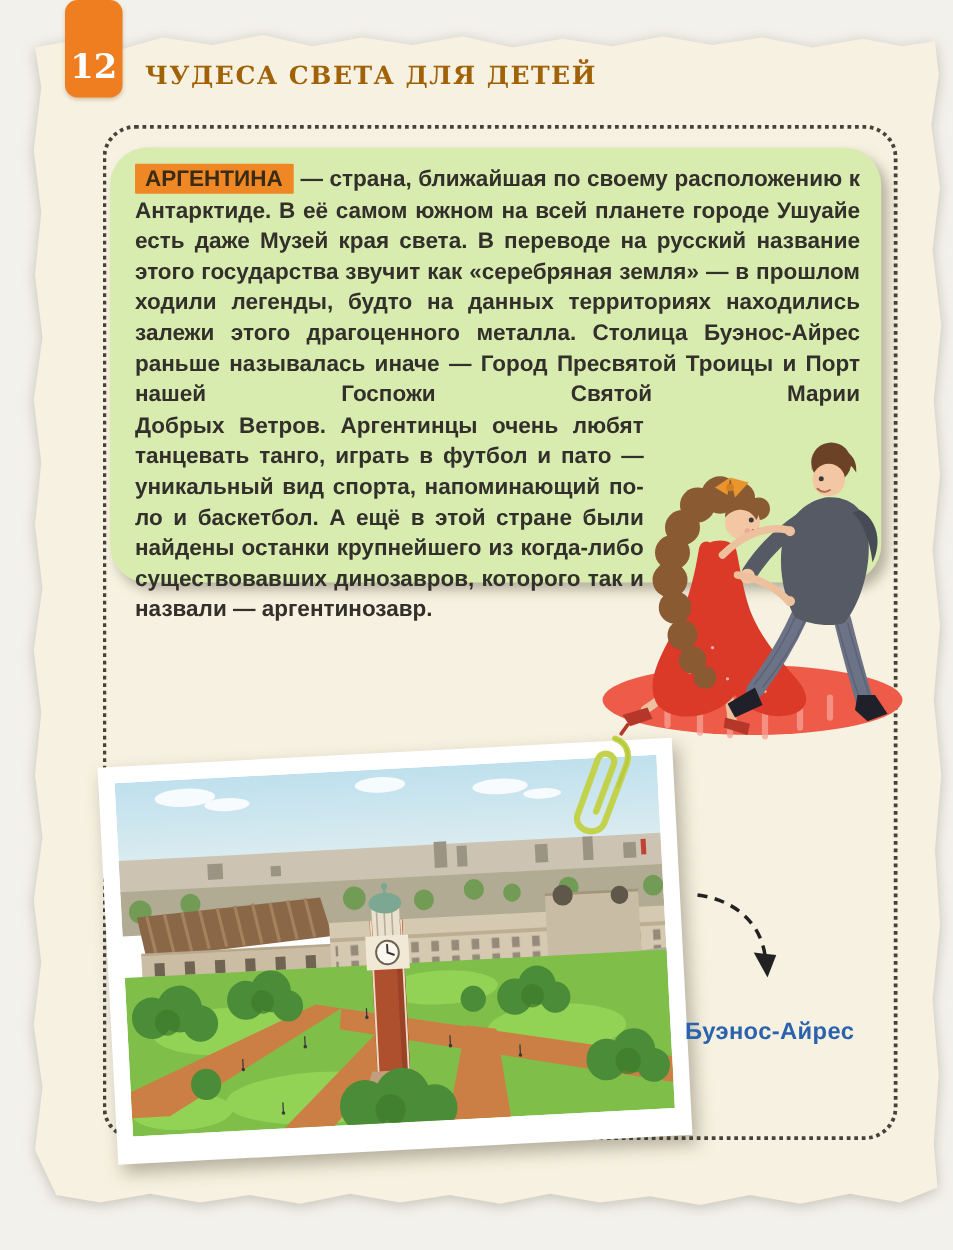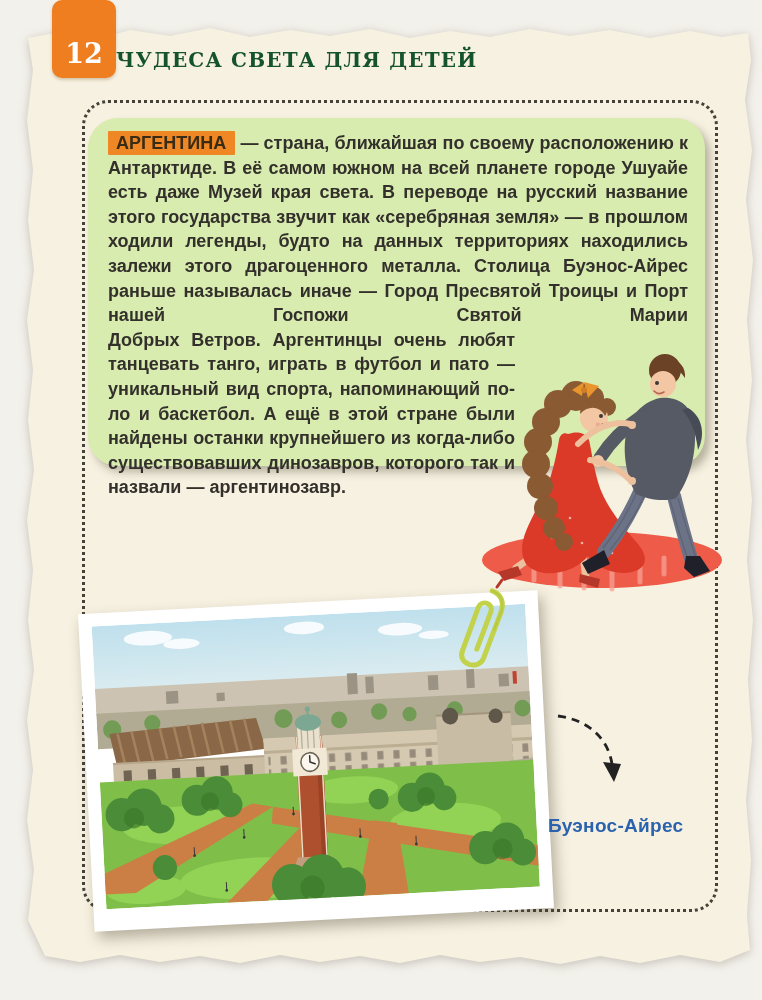--- a/index.html
+++ b/index.html
@@ -1,25 +1,25 @@
 <!DOCTYPE html>
 <html lang="ru"><head>
 <meta charset="utf-8">
 <style>
   html,body{margin:0;padding:0;background:#f3f1eb;font-family:"Liberation Sans",sans-serif;}
   #page{position:relative;width:762px;height:1000px;overflow:hidden;}
   .paper-wrap{position:absolute;inset:0;filter:drop-shadow(0 2px 5px rgba(80,70,50,.28));}
   .paper{position:absolute;inset:0;background:#f7f1e1;
     clip-path:polygon(28px 38px,60px 32px,95px 40px,130px 30px,170px 36px,210px 28px,250px 37px,290px 30px,330px 36px,370px 29px,410px 38px,450px 31px,490px 37px,530px 29px,570px 36px,610px 30px,650px 38px,690px 31px,722px 37px,748px 33px,751px 60px,745px 100px,752px 150px,746px 200px,753px 260px,747px 320px,752px 380px,746px 440px,752px 500px,747px 560px,753px 620px,748px 680px,752px 740px,746px 800px,751px 860px,747px 915px,750px 950px,720px 962px,680px 955px,640px 963px,600px 956px,560px 964px,520px 957px,480px 962px,440px 955px,400px 963px,360px 956px,320px 962px,280px 955px,240px 963px,200px 956px,160px 962px,120px 955px,80px 962px,45px 956px,28px 920px,34px 870px,27px 820px,33px 770px,27px 720px,34px 670px,28px 620px,33px 570px,27px 520px,34px 470px,28px 420px,33px 370px,27px 320px,34px 270px,28px 220px,33px 170px,27px 120px,33px 70px);}
-  .page-tab{position:absolute;left:52px;top:0;width:64px;height:78px;background:#ee7e20;
+  .page-tab{position:absolute;left:52px;top:0;width:46px;height:78px;background:#ee7e20;
     border-radius:10px;display:flex;align-items:flex-end;justify-content:center;z-index:6;
     box-shadow:0 2px 3px rgba(120,70,10,.25);}
   .page-tab span{font-family:"DejaVu Serif",serif;font-weight:bold;font-size:27px;color:#ffffff;padding-bottom:9px;}
   .header-title{position:absolute;left:116px;top:48px;z-index:5;font-family:"DejaVu Serif",serif;
-    font-weight:bold;font-size:20px;letter-spacing:1.2px;color:#14532d;}
+    font-weight:bold;font-size:20px;letter-spacing:1.2px;color:#a16207;}
   .dotted-frame{position:absolute;left:82px;top:100px;width:630px;height:806px;
     border:3px dotted #45423a;border-radius:26px;z-index:1;}
   .info-box{position:absolute;left:88px;top:118px;width:617px;height:348px;background:#d8ecb0;
     border-radius:30px;z-index:2;box-shadow:5px 6px 9px rgba(95,90,70,.42);
     padding:13px 17px 0 20px;box-sizing:border-box;}
   .info-box p{margin:0;font-size:18px;line-height:24.6px;font-weight:bold;color:#33302b;
     text-align:justify;hyphens:manual;-webkit-hyphens:manual;}
   .info-box p.p1{text-align-last:justify;}
   .term-hl{background:#ef8724;color:#3a2c14;padding:2px 9px 2px 8px;border-radius:1px;}
   .dancer-spacer{float:right;width:165px;height:210px;margin-left:8px;}

